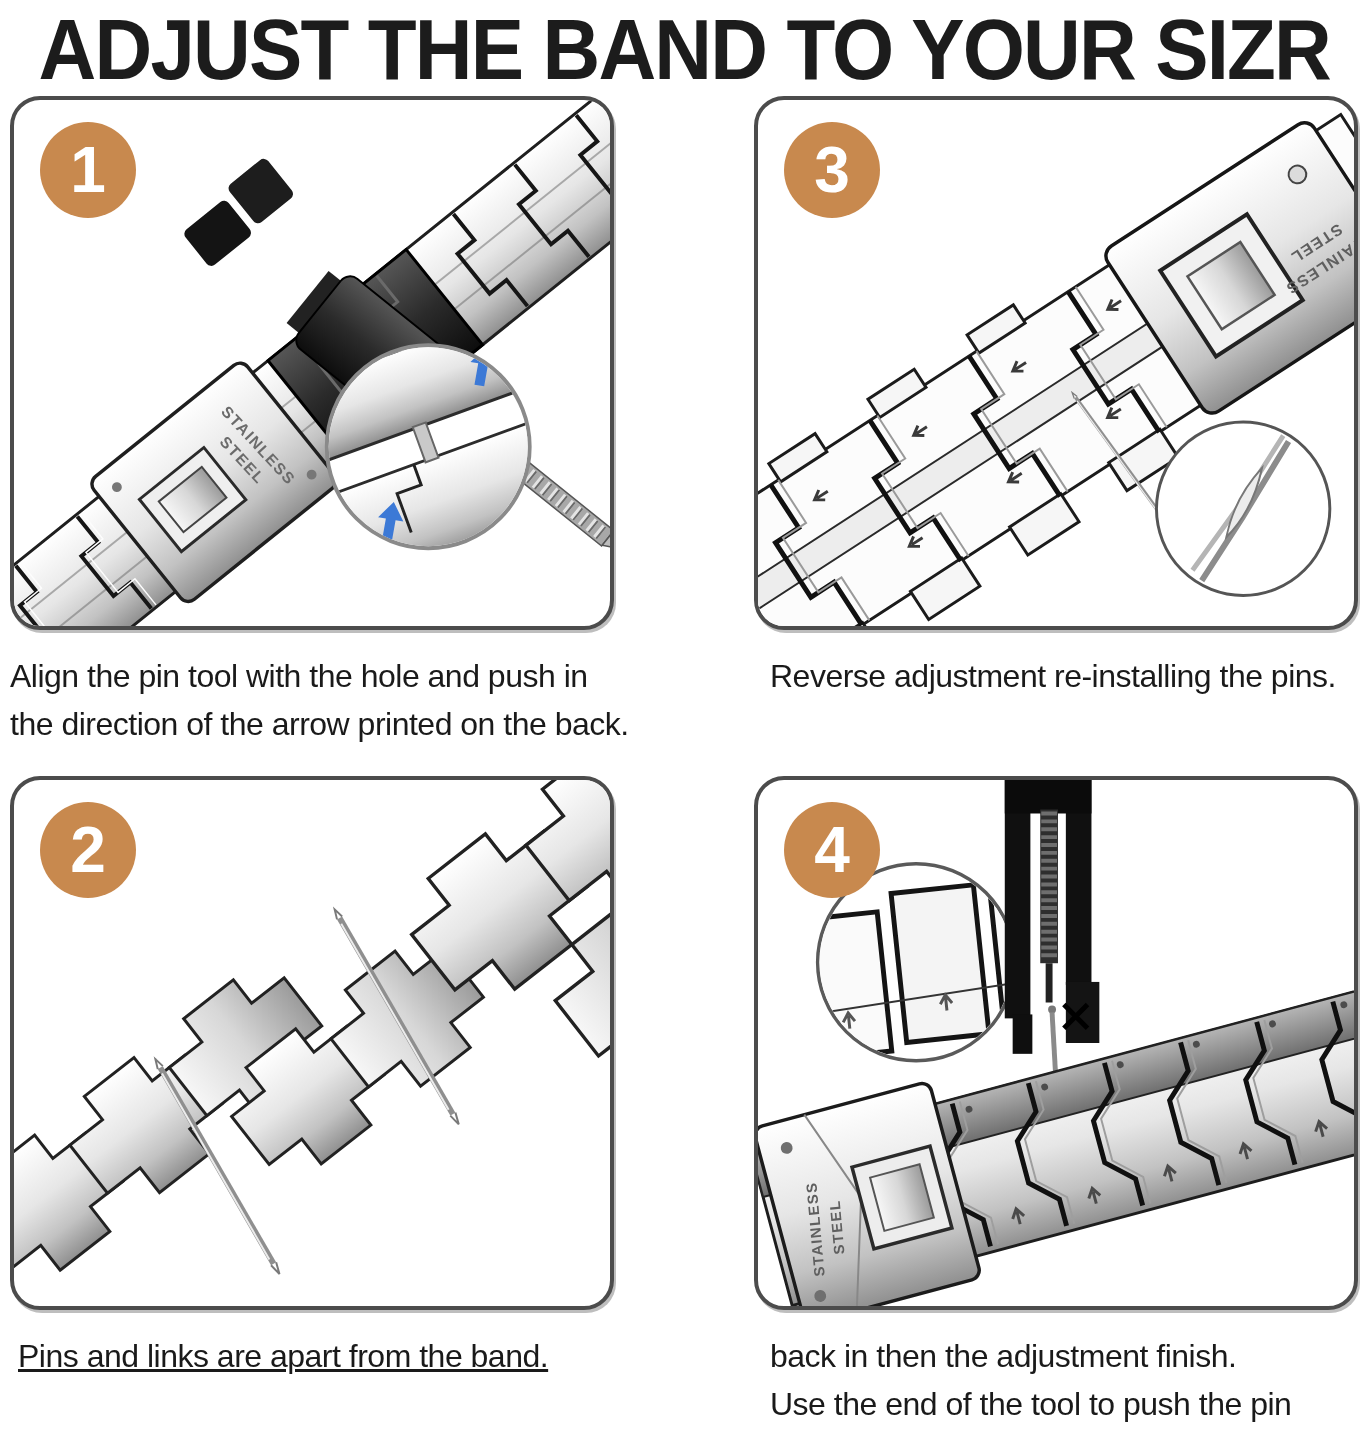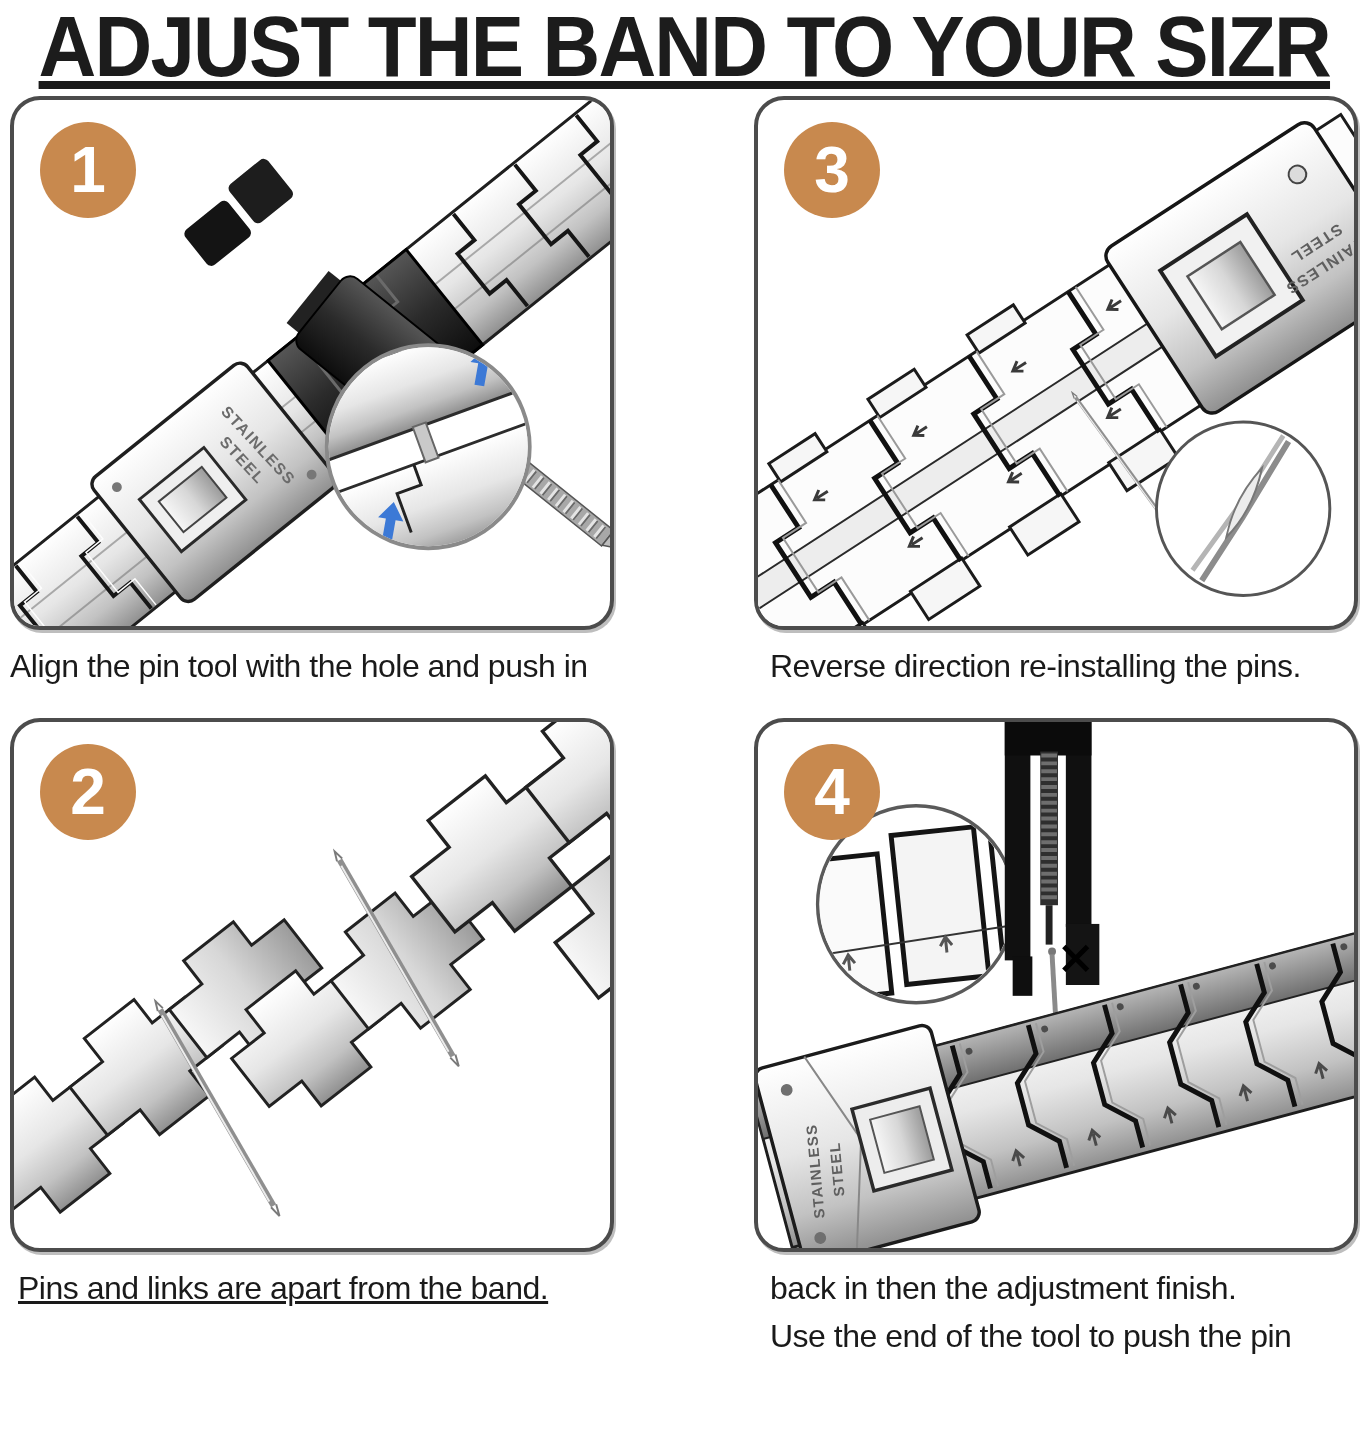--- a/index.html
+++ b/index.html
@@ -9,23 +9,22 @@
     --text:#1a1a1a;
   }
   *{margin:0;padding:0;box-sizing:border-box;}
   html,body{background:#ffffff;}
   body{
     width:1368px;height:1454px;overflow:hidden;
     font-family:"Liberation Sans", sans-serif;color:var(--text);
   }
   .page{width:1368px;height:1454px;position:relative;}
   .title{
-    width:100%;height:96px;display:flex;align-items:flex-end;justify-content:center;
+    width:100%;height:96px;display:flex;align-items:flex-start;justify-content:center;
     overflow:hidden;
-    text-decoration:underline;
   }
   .title-inner{
     font-size:86px;font-weight:bold;letter-spacing:-2px;white-space:nowrap;
     transform:scaleX(0.93);transform-origin:center;color:#1c1c1c;
   }
   .grid{
     display:grid;grid-template-columns:604px 604px;column-gap:140px;
     padding:0 10px;
   }
   .cell{position:relative;}
@@ -35,21 +34,21 @@
     overflow:hidden;background:#ffffff;
     box-shadow:2px 3px 0 rgba(110,110,110,.45);
   }
   .art{position:absolute;left:0;top:0;width:100%;height:100%;display:block;}
   .art text{font-family:"Liberation Sans", sans-serif;font-weight:bold;letter-spacing:1.5px;}
   .badge{
     position:absolute;left:26px;top:22px;width:96px;height:96px;border-radius:50%;
     background:var(--accent);display:flex;align-items:center;justify-content:center;
   }
   .badge span{color:#ffffff;font-size:64px;font-weight:800;line-height:1;}
-  .caption{margin-top:12px;font-size:32px;line-height:48px;letter-spacing:-.5px;white-space:nowrap;}
+  .caption{margin-top:22px;font-size:32px;line-height:48px;letter-spacing:-.5px;white-space:nowrap;}
   .cap-right{padding-left:16px;}
   .cap-left2{padding-left:8px;text-decoration:underline;}
   .row2 .panel{margin-top:0;}
   .grid-row2{margin-top:28px;}
 </style>
 </head>
 <body>
 
 <svg width="0" height="0" style="position:absolute" aria-hidden="true">
   <defs>
@@ -161,20 +160,21 @@
               </g>
             </g>
           </g>
         </svg>
         <div class="badge">
             <span>1</span>
           </div>
       </div>
       <div class="caption">
         <div>Align the pin tool with the hole and push in</div>
+        <div>the direction of the arrow printed on the back.</div>
       </div>
     </section>
 
     <section class="cell">
       <div class="panel">
         <svg class="art" viewBox="0 0 604 534">
           <g transform="translate(0,500) rotate(-33)">
             <rect x="-30" y="-85" width="790" height="170" fill="#fcfcfc" stroke="#1b1b1b" stroke-width="3"></rect>
 
             <rect x="10" y="83" width="62" height="34" fill="#f6f6f6" stroke="#1b1b1b" stroke-width="3"></rect>
@@ -234,21 +234,21 @@
                 <path d="M-32,10 Q0,-14 42,-18 Q6,8 -32,10 Z" fill="#ececec" stroke="#777777" stroke-width="2"></path>
               </g>
             </g>
           </g>
         </svg>
         <div class="badge">
             <span>3</span>
           </div>
       </div>
       <div class="caption cap-right">
-        <div>Reverse direction re-installing the pins.</div>
+        <div>Reverse adjustment re-installing the pins.</div>
       </div>
     </section>
   </div>
 
   <div class="grid grid-row2">
 
     <section class="cell row2">
       <div class="panel">
         <svg class="art" viewBox="0 0 604 534">
 

